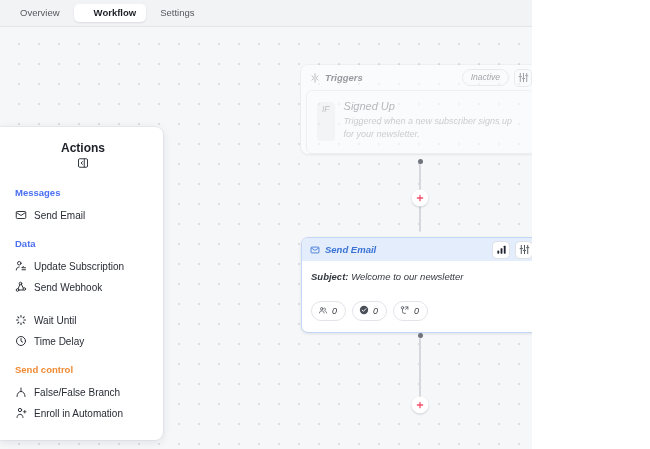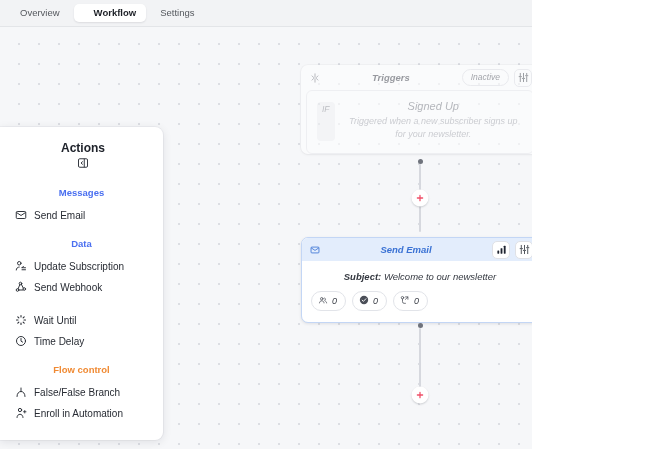--- a/index.html
+++ b/index.html
@@ -10,21 +10,20 @@
     overflow: hidden;
     font-family: "Liberation Sans", sans-serif;
     background: #ffffff;
   }
 
   #app {
     position: relative;
     width: 532px;
     height: 449px;
     overflow: hidden;
-    text-align: center;
   }
 
   
   .topnav {
     position: absolute;
     top: 0; left: 0;
     width: 650px;
     height: 27px;
     background: #f2f3f5;
     border-bottom: 1px solid #e3e5e8;
@@ -197,21 +196,21 @@
   .email-title {
     font-size: 9.5px;
     font-weight: bold;
     color: #3a72d4;
     flex: 1;
   }
   .email-body { padding: 10px 9px 11px 9px; }
   .subject-line {
     font-size: 9.5px;
     color: #353941;
-    margin-bottom: 9px;
+    margin-bottom: 19px;
   }
   .subject-line b { font-weight: bold; }
   .stats { display: flex; gap: 6px; }
   .stat {
     display: flex;
     align-items: center;
     gap: 4px;
     border: 1px solid #e2e4e9;
     border-radius: 11px;
     padding: 3px 8px 3px 6px;
@@ -458,21 +457,21 @@
           <svg width="12" height="12" viewBox="0 0 24 24" fill="none" stroke="#272b33" stroke-width="1.9" stroke-linecap="round" stroke-linejoin="round">
             <circle cx="12" cy="12" r="9"></circle>
             <path d="M12 7v5.3l3.3 2"></path>
           </svg>
         </span>
         <span>Time Delay</span>
       </div>
 
       <div class="group-gap"></div>
 
-      <div class="group-label" style="color:#f08a33;">Flow control</div>
+      <div class="group-label" style="color:#f08a33;">Send control</div>
       <div class="action-item">
         <span class="ai-icon">
           <svg width="12" height="12" viewBox="0 0 24 24" fill="none" stroke="#272b33" stroke-width="1.9" stroke-linecap="round" stroke-linejoin="round">
             <path d="M4 21c0-6 3.5-10 8-10s8 4 8 10"></path>
             <path d="M12 11V4"></path>
           </svg>
         </span>
         <span>False/False Branch</span>
       </div>
       <div class="action-item">

